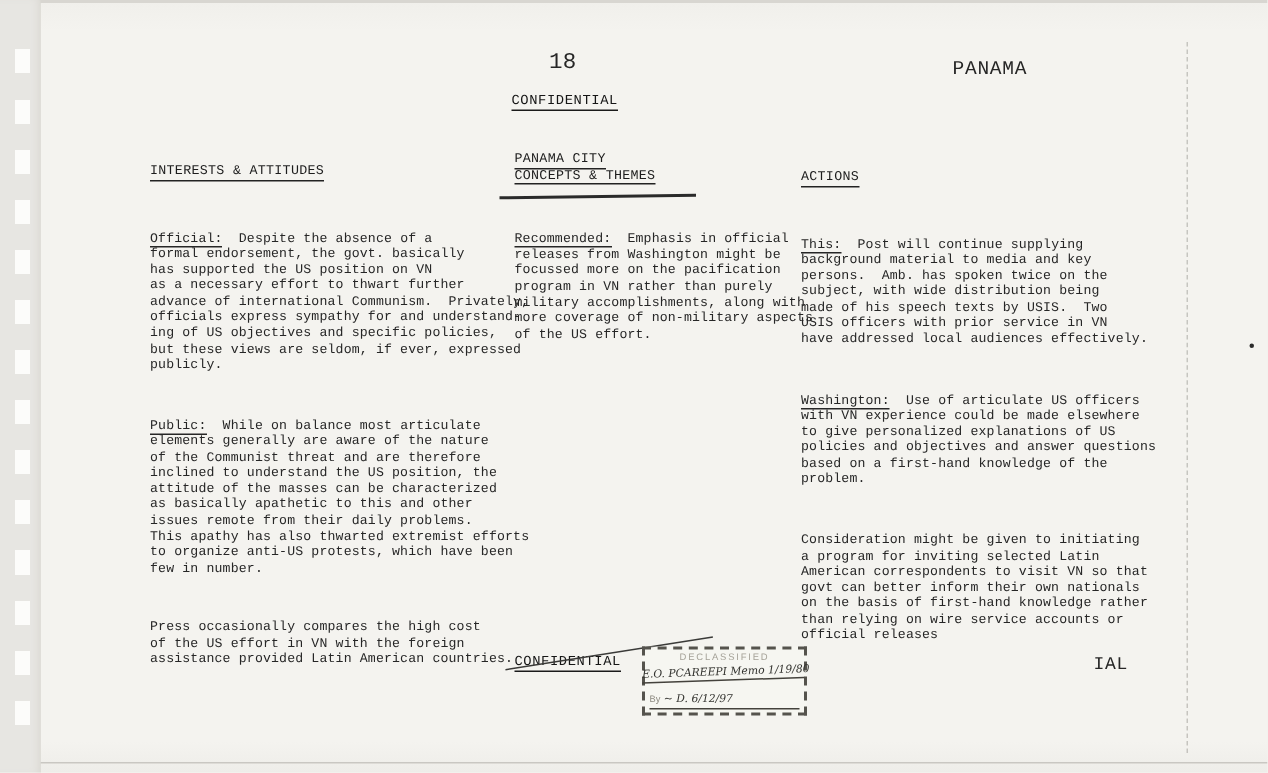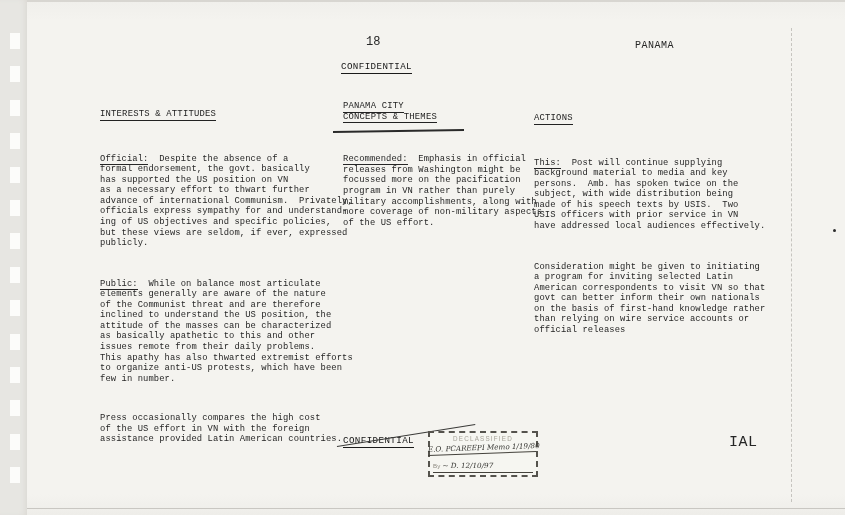--- a/index.html
+++ b/index.html
@@ -29,22 +29,22 @@
     background: repeating-linear-gradient(
       to bottom,
       transparent 0px, transparent 9px,
       #fcfcfa 9px, #fcfcfa 25px,
       transparent 25px, transparent 33.4px);
     border-radius: 3px;
   }
 
   .mono { font-size: 8.8px; line-height: 10.55px; letter-spacing: 0.1px; }
 
-  .page-number { position: absolute; left: 366px; top: 37px; font-size: 12px; }
-  .region-label { position: absolute; left: 635px; top: 41px; font-size: 10px; letter-spacing: 0.5px; }
+  .page-number { position: absolute; left: 366px; top: 37px; font-size: 15px; }
+  .region-label { position: absolute; left: 635px; top: 41px; font-size: 13px; letter-spacing: 0.5px; }
 
   .classification-top { position: absolute; left: 341px; top: 62px; font-size: 9.2px; color: #161616; letter-spacing: 0.4px; }
   .classification-top .word { border-bottom: 1.4px solid #1a1a1a; padding-bottom: 1px; }
   .strike-top {
     position: absolute; left: -8px; top: 68px; width: 131px; height: 1.6px;
     background: #2a2a2a; transform: rotate(-0.8deg);
   }
 
   .col { position: absolute; white-space: pre-wrap; }
   .col-interests { left: 100px; top: 88px; width: 272px; }
@@ -85,21 +85,21 @@
     position: absolute; left: -2px; top: 10px; width: 108px;
     font-size: 7.2px; transform: rotate(-2deg); white-space: nowrap;
     border-bottom: 0.8px solid #44423c; padding-bottom: 1px;
   }
   .stamp .stamp-byline {
     position: absolute; left: 3px; top: 28px; width: 100px; font-size: 7.2px;
     border-bottom: 0.8px solid #44423c; padding-bottom: 2px; white-space: nowrap;
   }
   .stamp .by-label { font-family: "Liberation Sans", sans-serif; font-style: normal; font-size: 6.2px; color: #8d8a80; }
 
-  .partial-label { position: absolute; left: 729px; top: 438px; font-size: 15px; letter-spacing: 0.5px; }
+  .partial-label { position: absolute; left: 729px; top: 438px; font-size: 12px; letter-spacing: 0.5px; }
 
   .margin-dashes {
     position: absolute; left: 791px; top: 28px; height: 474px; width: 0;
     border-left: 1.2px dashed #aeaca6; opacity: 0.65;
   }
   .speck { position: absolute; left: 833px; top: 229px; width: 3px; height: 3px; background: #2b2b2b; border-radius: 50%; }
 </style>
 </head>
 <body>
 
@@ -159,41 +159,47 @@
 
   <div class="col col-actions mono">
     <h2><span class="hline">ACTIONS</span></h2>
     <p class="para"><span class="lead">This:</span><span>  Post will continue supplying
 background material to media and key
 persons.  Amb. has spoken twice on the
 subject, with wide distribution being
 made of his speech texts by USIS.  Two
 USIS officers with prior service in VN
 have addressed local audiences effectively.</span></p>
+    <p class="para"><span class="lead">Washington:</span><span>  Use of articulate US officers
+with VN experience could be made elsewhere
+to give personalized explanations of US
+policies and objectives and answer questions
+based on a first-hand knowledge of the
+problem.</span></p>
     <p class="para"><span>Consideration might be given to initiating
 a program for inviting selected Latin
 American correspondents to visit VN so that
 govt can better inform their own nationals
 on the basis of first-hand knowledge rather
 than relying on wire service accounts or
 official releases</span></p>
   </div>
 
   <div class="classification-bottom mono">
     <span class="word">CONFIDENTIAL</span>
     <div class="strike-bottom"></div>
   </div>
 
   <div class="stamp">
     <div class="stamp-title">DECLASSIFIED</div>
     <div class="stamp-auth handwriting">E.O. PCAREEPI Memo 1/19/80</div>
     <div class="stamp-byline handwriting">
       <span class="by-label">By</span>
       <span>~</span>
-      <span>D. 12/10/97</span>
+      <span>D. 6/12/97</span>
     </div>
   </div>
 
   <div class="partial-label mono">IAL</div>
 
   <div class="margin-dashes"></div>
   <div class="speck"></div>
 
 </div>
 

